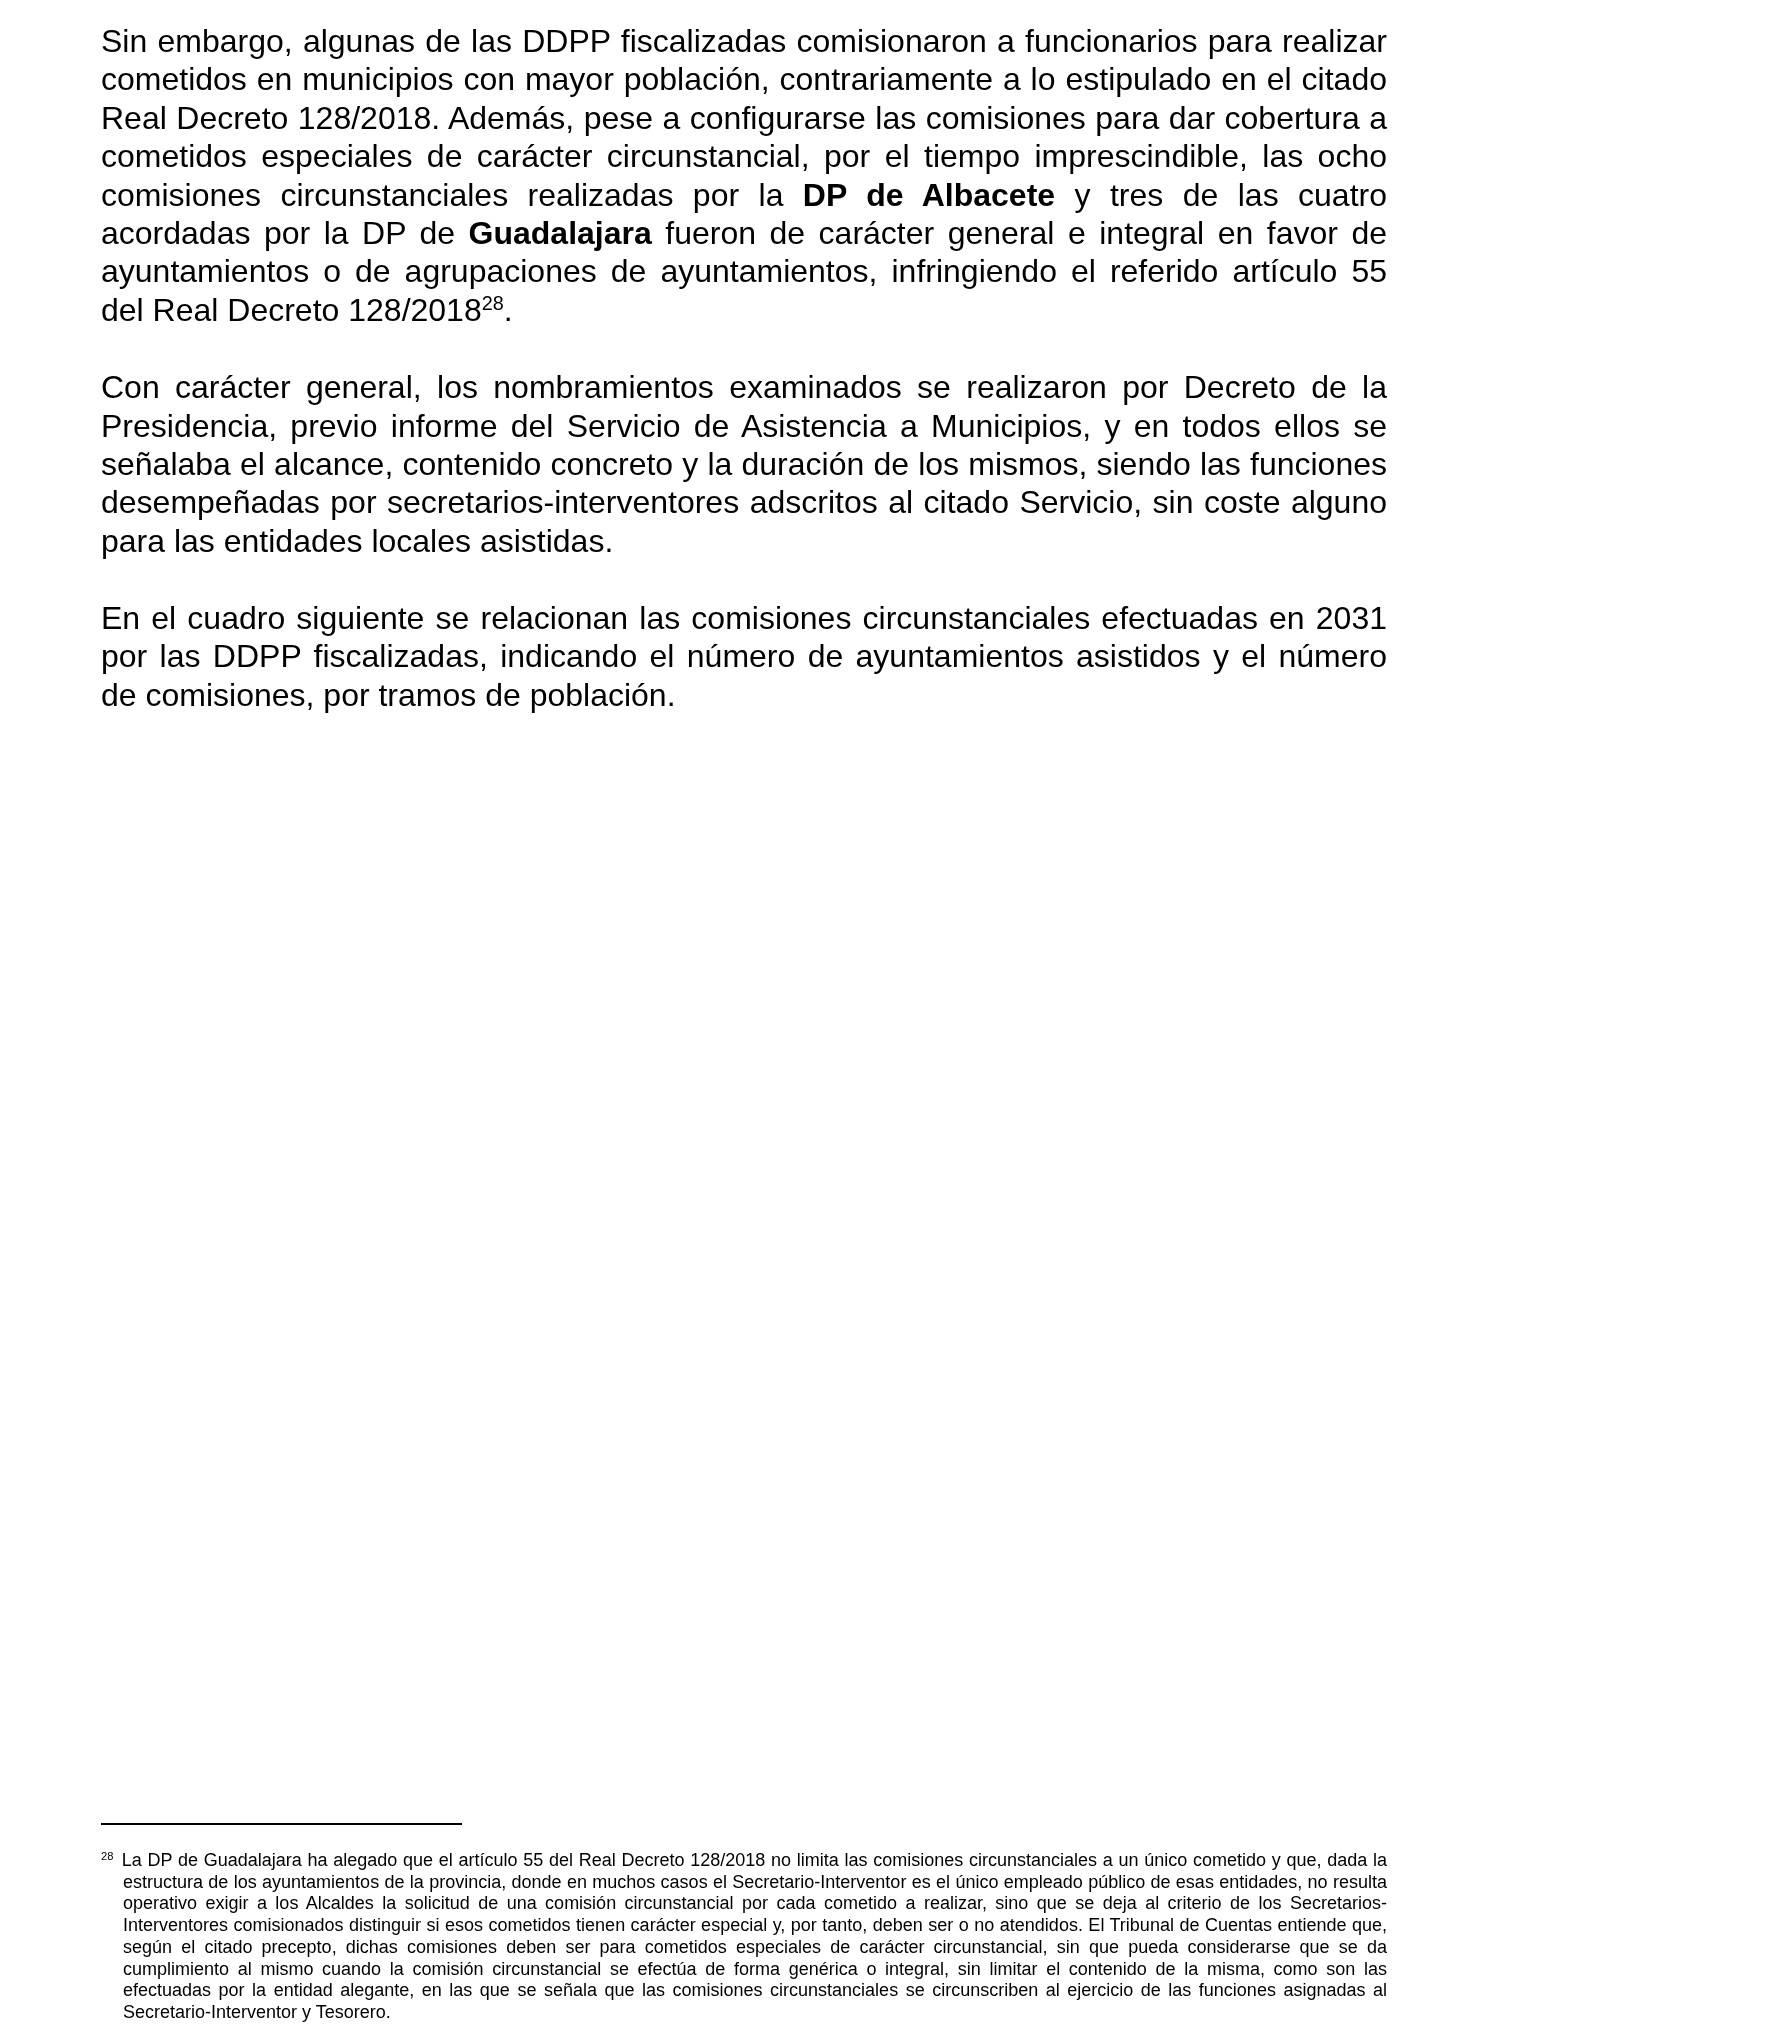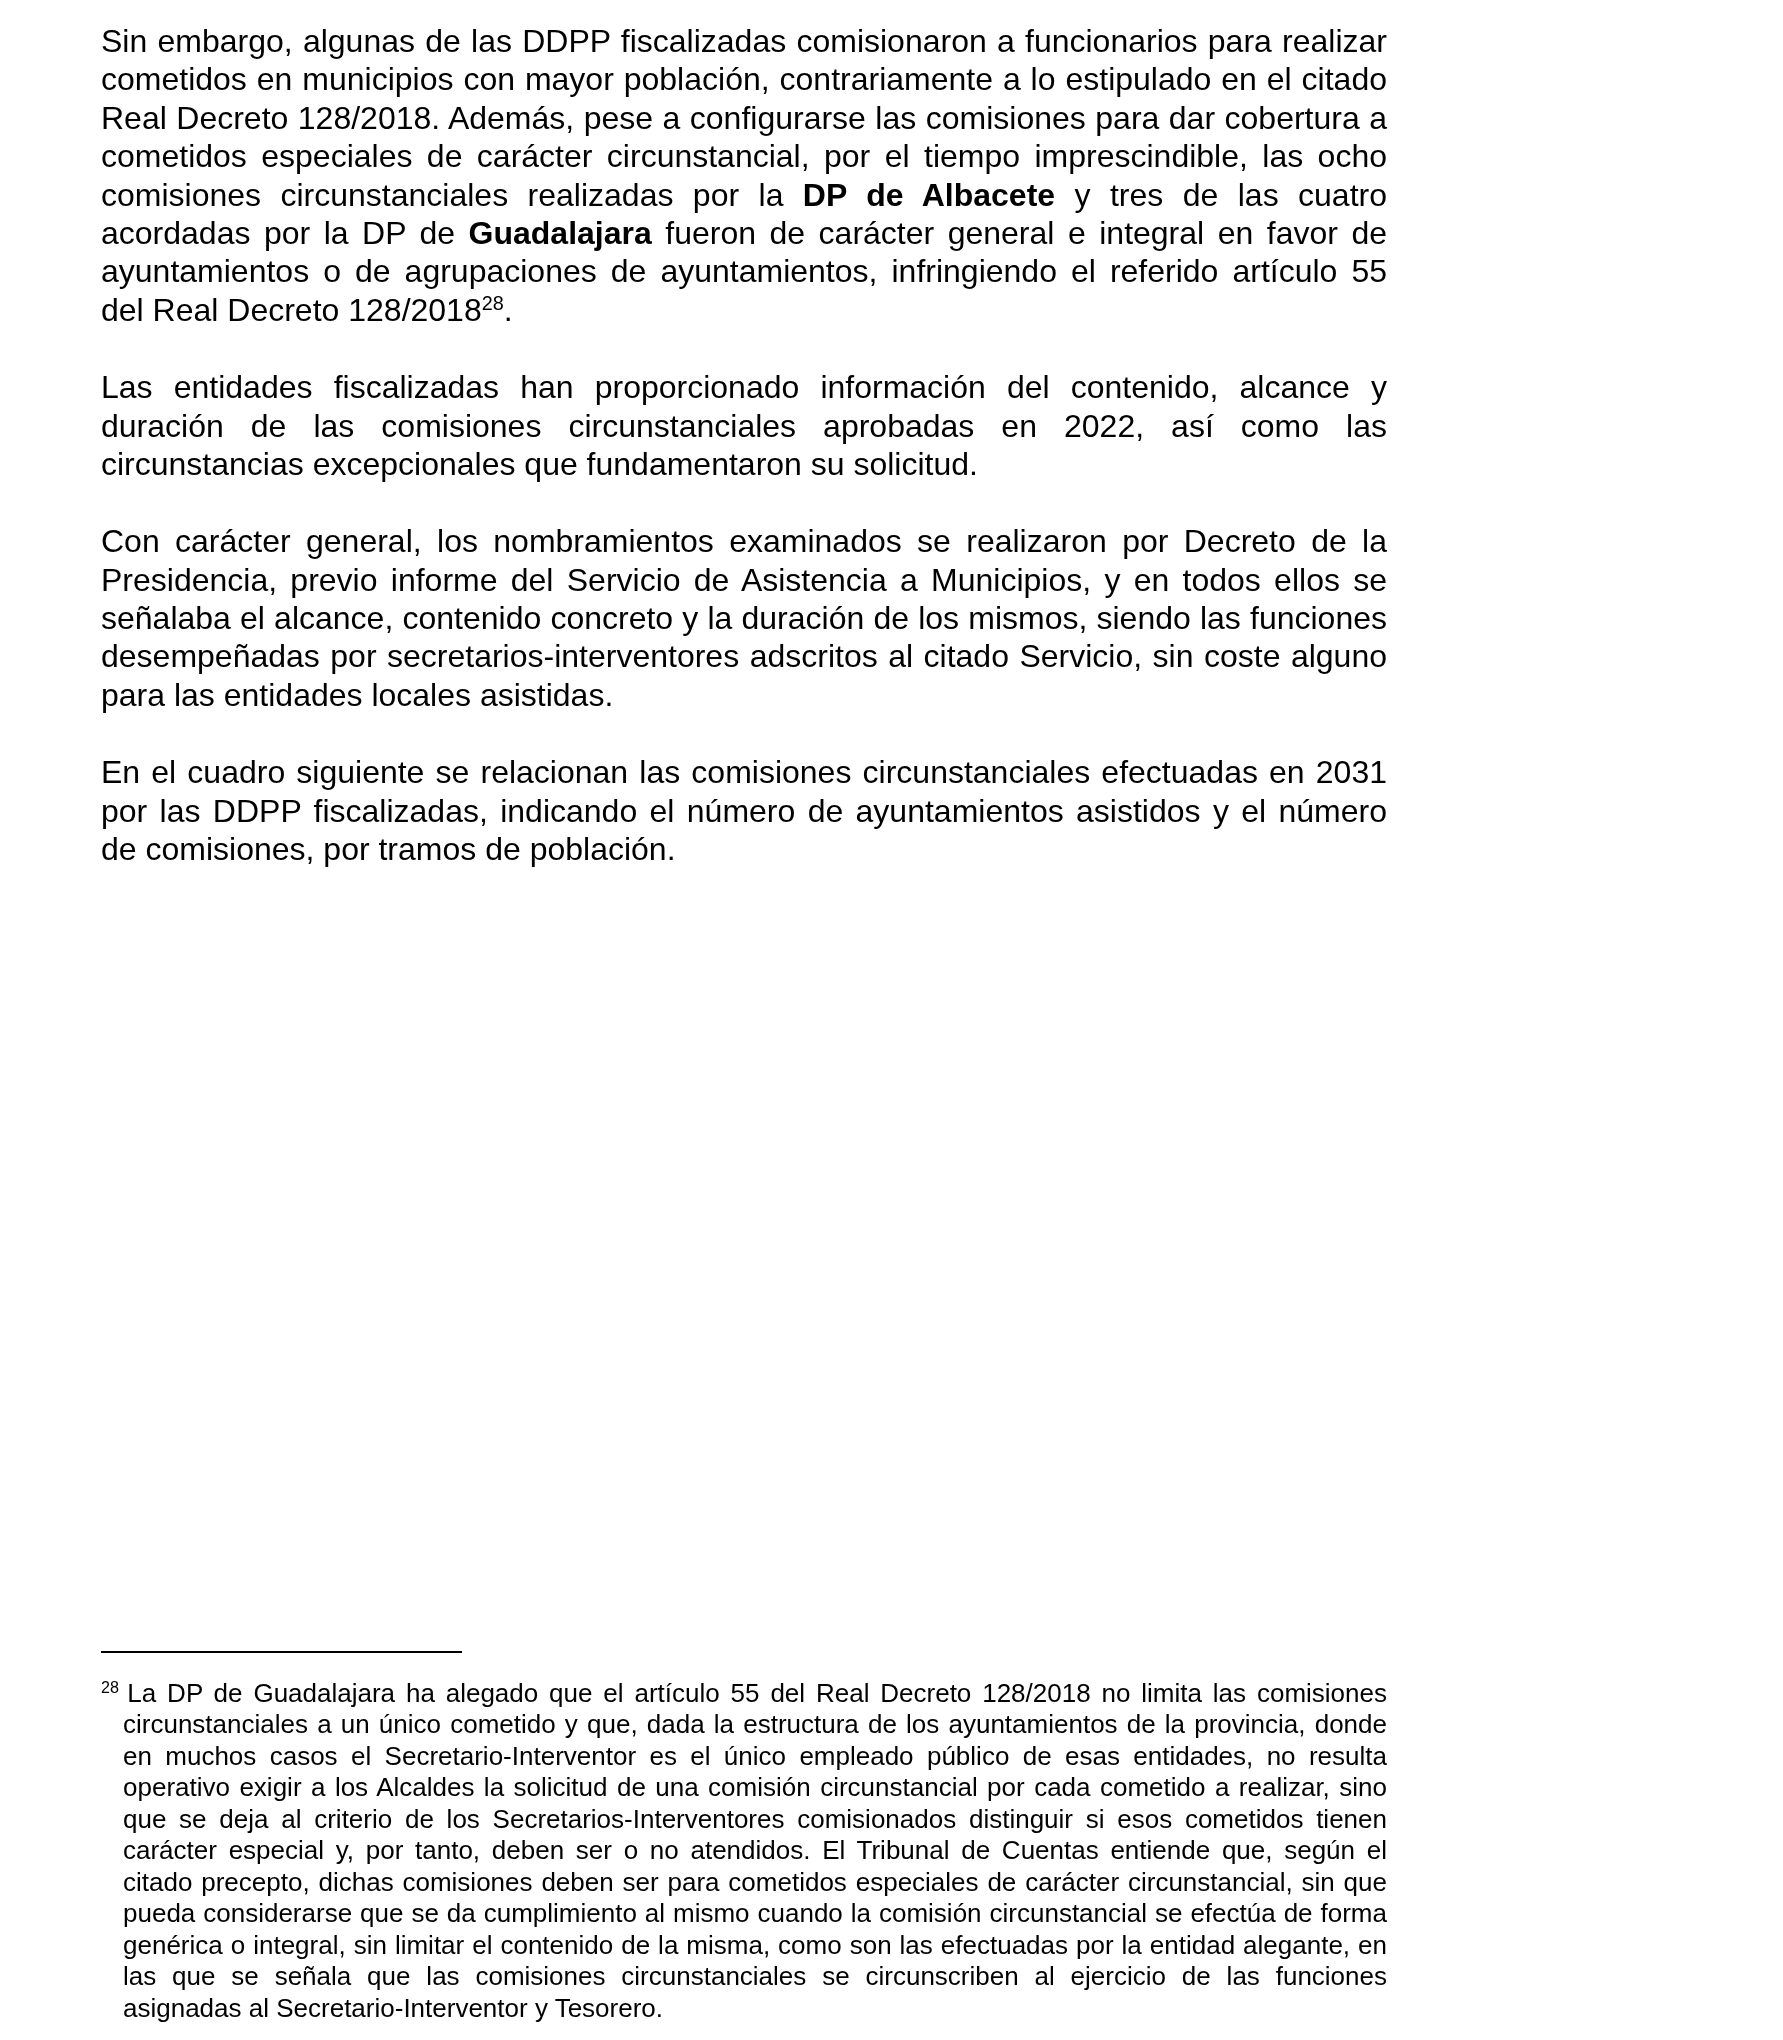--- a/index.html
+++ b/index.html
@@ -47,21 +47,21 @@
     bottom: 17px;
   }
   .footnote-rule {
     width: 361px;
     height: 0;
     border-top: 2.5px solid #000000;
     margin: 0 0 25px 0;
   }
   .footnote-text {
     margin: 0;
-    font-size: 26px;
+    font-size: 18px;
     line-height: 1.21;
     text-align: justify;
     color: #000000;
     padding-left: 22px;
     text-indent: -22px;
   }
   .fn-marker {
     font-size: 0.62em;
     line-height: 0;
     position: relative;
@@ -72,21 +72,20 @@
 </style>
 </head>
 <body>
 
 <div class="page">
 
   <div class="content">
 
     <p class="body-para"><span>Sin embargo, algunas de las DDPP fiscalizadas comisionaron a funcionarios para realizar cometidos en municipios con mayor población, contrariamente a lo estipulado en el citado Real Decreto 128/2018. Además, pese a configurarse las comisiones para dar cobertura a cometidos especiales de carácter circunstancial, por el tiempo imprescindible, las ocho comisiones circunstanciales realizadas por la </span><strong>DP de Albacete</strong><span> y tres de las cuatro acordadas por la DP de </span><strong>Guadalajara</strong><span> fueron de carácter general e integral en favor de ayuntamientos o de agrupaciones de ayuntamientos, infringiendo el referido artículo 55 del Real Decreto 128/2018</span><sup class="fn-ref">28</sup><span>.</span></p>
 
-    <p class="body-para"><span>Las entidades fiscalizadas han proporcionado información del contenido, alcance y duración de las comisiones circunstanciales aprobadas en 2022, así como las circunstancias excepcionales que fundamentaron su solicitud.</span></p>
 
     <p class="body-para"><span>Con carácter general, los nombramientos examinados se realizaron por Decreto de la Presidencia, previo informe del Servicio de Asistencia a Municipios, y en todos ellos se señalaba el alcance, contenido concreto y la duración de los mismos, siendo las funciones desempeñadas por secretarios-interventores adscritos al citado Servicio, sin coste alguno para las entidades locales asistidas.</span></p>
 
     <p class="body-para"><span>En el cuadro siguiente se relacionan las comisiones circunstanciales efectuadas en 2031 por las DDPP fiscalizadas, indicando el número de ayuntamientos asistidos y el número de comisiones, por tramos de población.</span></p>
 
   </div>
 
   <div class="footnote-block">
     <div class="footnote-rule"></div>
     <p class="footnote-text"><sup class="fn-marker">28</sup><span>La DP de Guadalajara ha alegado que el artículo 55 del Real Decreto 128/2018 no limita las comisiones circunstanciales a un único cometido y que, dada la estructura de los ayuntamientos de la provincia, donde en muchos casos el Secretario-Interventor es el único empleado público de esas entidades, no resulta operativo exigir a los Alcaldes la solicitud de una comisión circunstancial por cada cometido a realizar, sino que se deja al criterio de los Secretarios-Interventores comisionados distinguir si esos cometidos tienen carácter especial y, por tanto, deben ser o no atendidos. El Tribunal de Cuentas entiende que, según el citado precepto, dichas comisiones deben ser para cometidos especiales de carácter circunstancial, sin que pueda considerarse que se da cumplimiento al mismo cuando la comisión circunstancial se efectúa de forma genérica o integral, sin limitar el contenido de la misma, como son las efectuadas por la entidad alegante, en las que se señala que las comisiones circunstanciales se circunscriben al ejercicio de las funciones asignadas al Secretario-Interventor y Tesorero.</span></p>

